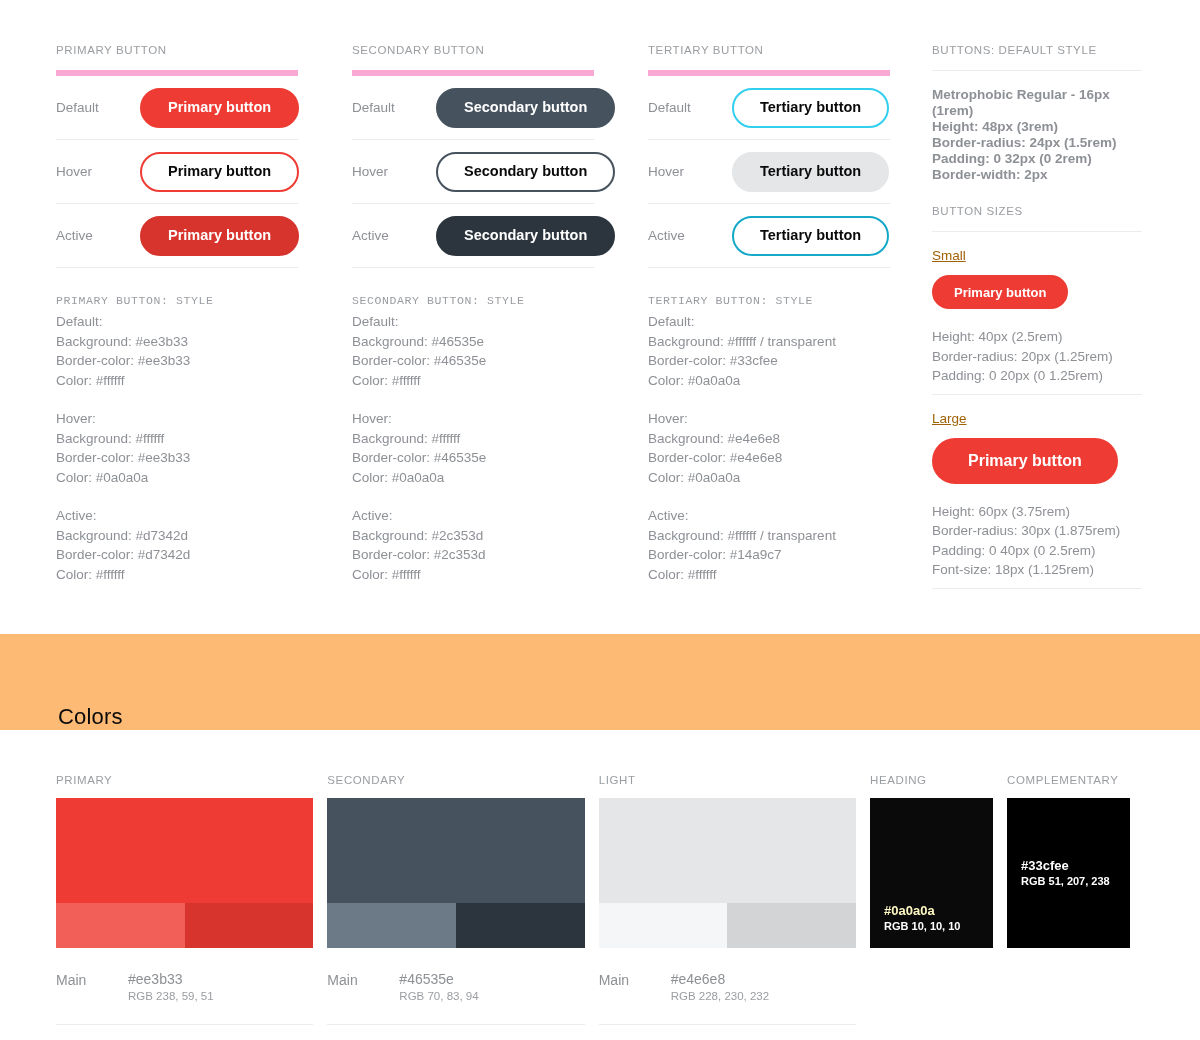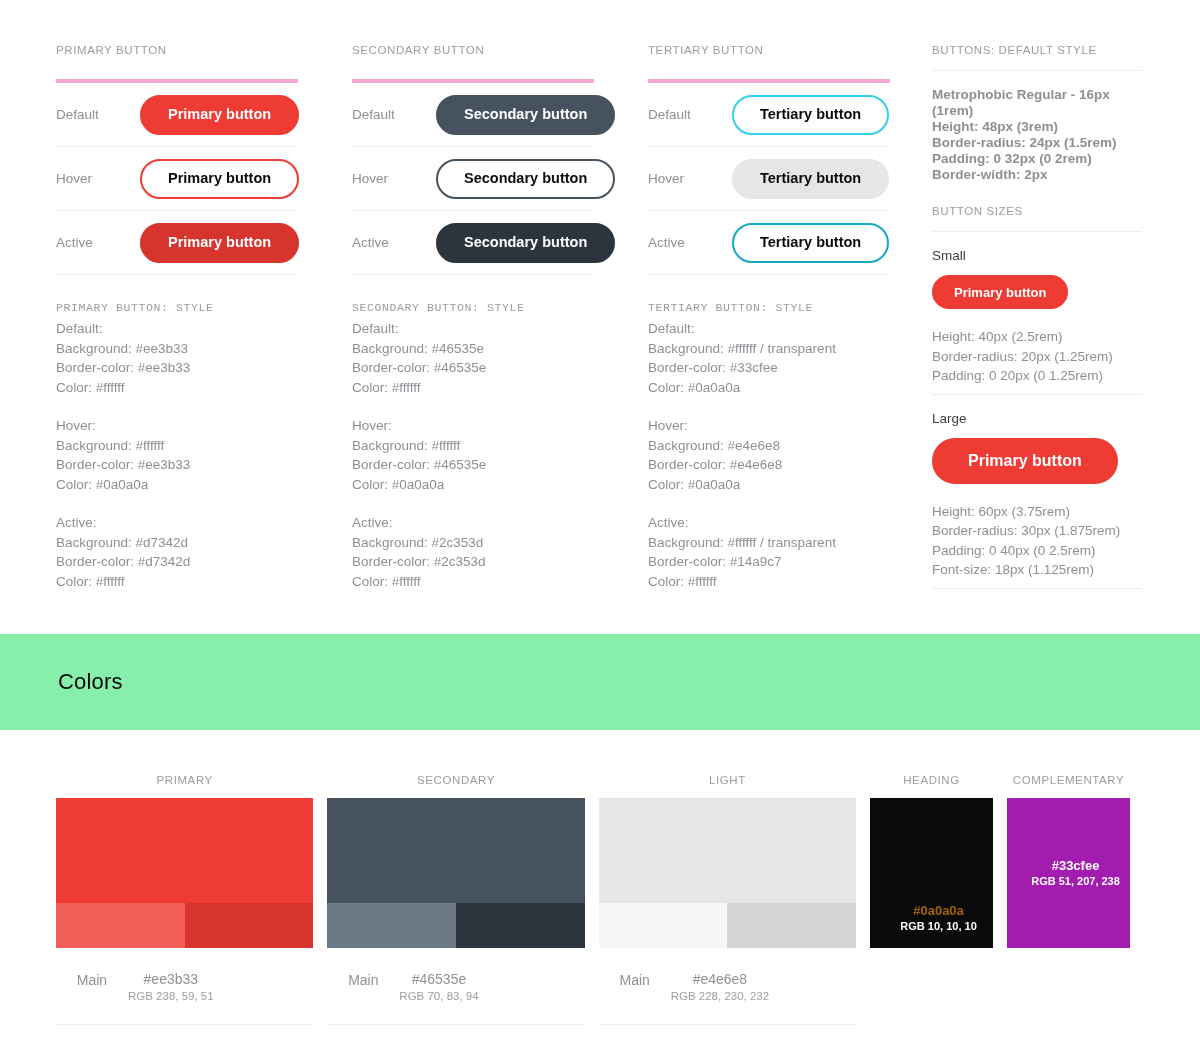--- a/index.html
+++ b/index.html
@@ -32,21 +32,21 @@
   .spec-col { width: 210px; }
 
   .col-title {
     font-size: 11.5px;
     letter-spacing: 0.6px;
     color: #9a9da1;
     text-transform: uppercase;
     padding-bottom: 14px;
   }
 
-  .state-table { border-top: 4px solid #f9a8d4; margin-top: 9px; }
+  .state-table { border-top: 6px solid #f9a8d4; }
 
   .state-row {
     display: flex;
     align-items: center;
     height: 64px;
     border-bottom: 1px solid #ececee;
   }
   .state-label {
     font-size: 13.5px;
     color: #8d9095;
@@ -105,23 +105,24 @@
     color: #9a9da1;
     text-transform: uppercase;
     padding-bottom: 14px;
   }
   .rule { border-top: 1px solid #ececee; }
   .panel-body { padding-top: 16px; padding-bottom: 22px; }
   .panel-body .spec-line { line-height: 16px; font-weight: bold; }
 
   .size-label {
     font-size: 13.5px;
-    color: #404040;
+    color: #a16207;
     padding-top: 16px;
     padding-bottom: 12px;
+    text-decoration: underline;
   }
   .size-btn-wrap { padding-bottom: 18px; }
 
   .pill.small {
     height: 34px;
     padding: 0 20px;
     border-radius: 17px;
     font-size: 13px;
   }
   .pill.large {
@@ -131,42 +132,41 @@
     font-size: 16px;
   }
   .size-specs { padding-bottom: 8px; }
 
   
   .colors-banner {
     position: absolute;
     left: 0; top: 634px;
     width: 1200px;
     height: 96px;
-    background: #86efac;
-    display: flex;
-    align-items: center;
+    background: #fdba74;
+    display: flex;
+    align-items: flex-end;
     padding-left: 58px;
   }
   .colors-banner h2 {
     font-size: 22px;
     font-weight: 400;
     color: #0a0a0a;
     letter-spacing: 0.2px;
   }
 
   
   .colors-section {
     position: absolute;
     left: 0; top: 730px;
     width: 1200px;
     height: 310px;
     background: #ffffff;
     padding: 44px 56px 0 56px;
     display: flex;
-    text-align: center;
   }
 
   .color-col { margin-right: 14px; }
   .color-col.w-wide { width: 272px; }
   .color-col.w-narrow { width: 130px; }
 
   .color-title {
     font-size: 11.5px;
     letter-spacing: 0.6px;
     color: #9a9da1;
@@ -226,21 +226,21 @@
   .split-swatch .half .rgb {
     font-size: 11px; font-weight: 700; color: #ffffff; line-height: 15px;
   }
 
   .dark-swatch {
     width: 100%; height: 150px;
     position: relative;
     display: flex; flex-direction: column; justify-content: flex-end;
     padding: 0 0 14px 14px;
   }
-  .dark-swatch .hex { font-size: 13px; font-weight: 700; color: #a16207; line-height: 17px; }
+  .dark-swatch .hex { font-size: 13px; font-weight: 700; color: #fef9c3; line-height: 17px; }
   .dark-swatch .rgb { font-size: 11px; font-weight: 700; color: #ffffff; line-height: 15px; }
 </style>
 </head>
 <body>
 
 <div class="page">
 
   <div class="buttons-section">
 
     <div class="btn-col">
@@ -451,21 +451,21 @@
       <div class="color-title">HEADING</div>
       <div class="dark-swatch" style="background:#0a0a0a">
         <div class="hex">#0a0a0a</div>
         <div class="rgb">RGB 10, 10, 10</div>
       </div>
     </div>
 
     <div class="color-col w-narrow">
       <div class="color-title">COMPLEMENTARY</div>
       <div class="split-swatch">
-        <div class="half" style="background:#a21caf">
+        <div class="half" style="background:#000000">
           <div class="hex">#33cfee</div>
           <div class="rgb">RGB 51, 207, 238</div>
         </div>
       </div>
     </div>
 
   </div>
 </div>
 
 </body></html>

